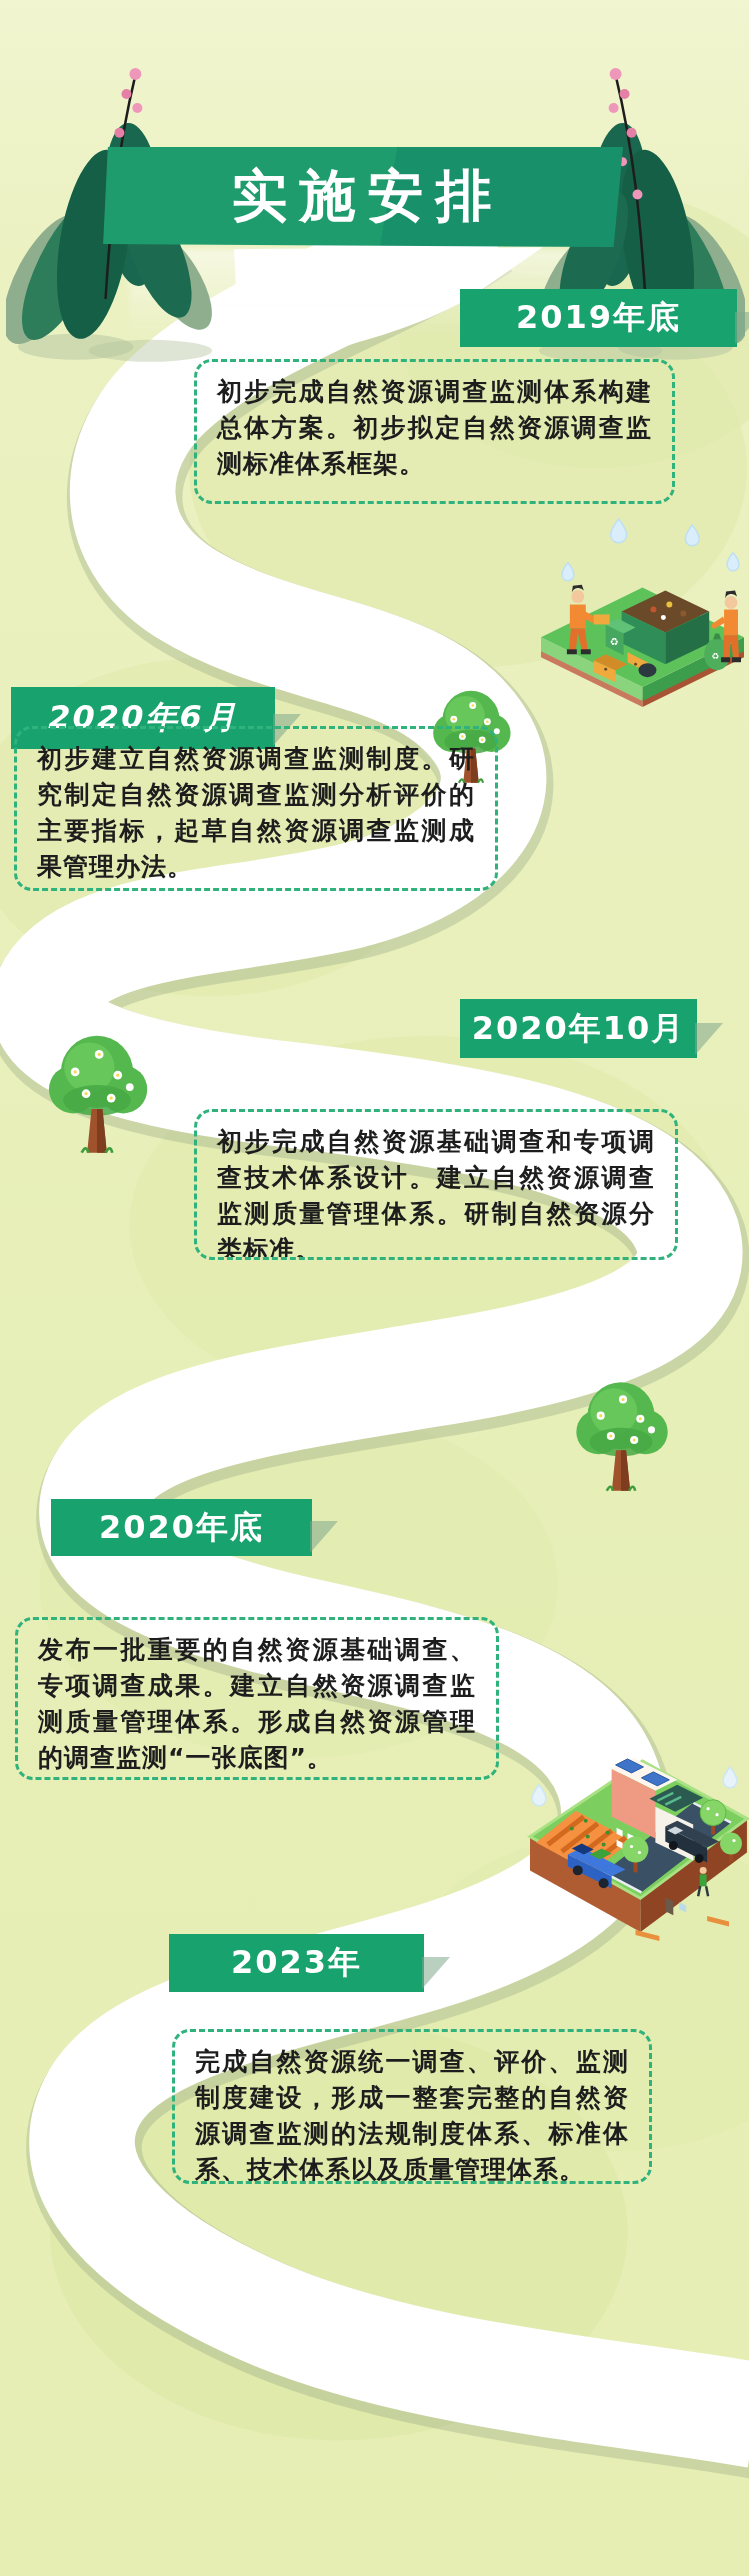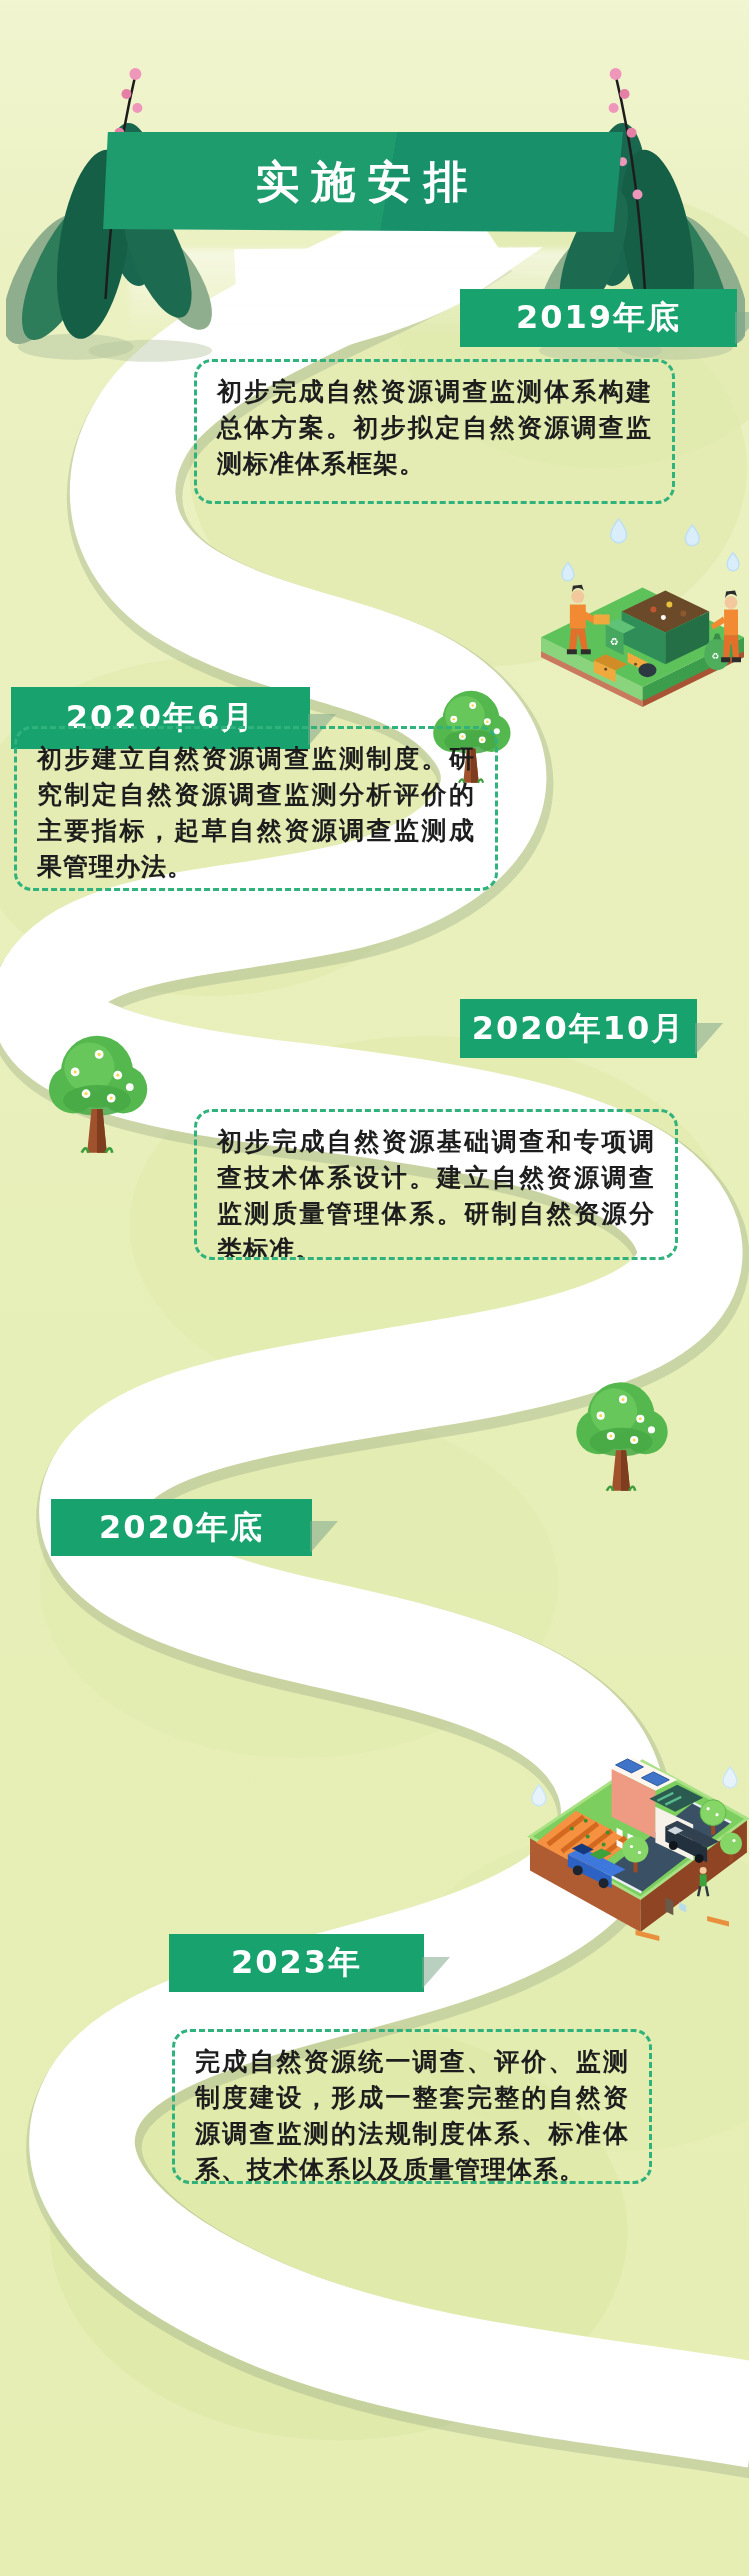--- a/index.html
+++ b/index.html
@@ -6,46 +6,46 @@
   .canvas{
     position:relative;width:749px;height:2576px;margin:0 auto;overflow:hidden;
     background:linear-gradient(180deg,#f1f5d0 0%,#ebf1c1 10%,#e7efb8 55%,#e6eeb4 100%);
     font-family:"DejaVu Sans","Liberation Sans",sans-serif;
   }
   .bg-svg{position:absolute;left:0;top:0;width:749px;height:2576px;}
   .abs{position:absolute;}
 
   
   .banner{
-    position:absolute;left:100px;top:132px;width:523px;height:100px;
+    position:absolute;left:100px;top:147px;width:523px;height:100px;
     background:linear-gradient(100deg,#1f9c6d 55%,#18916a 55%);
     clip-path:polygon(1.5% 0,100% 0,98.2% 100%,0.6% 97%);
     display:flex;align-items:center;justify-content:center;
-    color:#ffffff;font-size:44px;font-weight:800;letter-spacing:12px;
+    color:#ffffff;font-size:56px;font-weight:800;letter-spacing:12px;
     text-indent:12px;z-index:6;
   }
   .banner-glow{
     position:absolute;left:129px;top:249px;width:478px;height:90px;z-index:1;
     background:linear-gradient(180deg,rgba(255,255,255,0.55),rgba(255,255,255,0));
     filter:blur(3px);
   }
 
   
   .badge{
     position:absolute;z-index:7;background:#17a26e;color:#fff;
     display:flex;align-items:center;justify-content:center;
     font-size:32px;font-weight:800;letter-spacing:2px;
   }
   .badge::after{
     content:"";position:absolute;right:-26px;bottom:3px;width:0;height:0;
     border-top:32px solid rgba(127,167,141,0.55);
     border-right:28px solid transparent;z-index:-1;
   }
   .badge0{left:460px;top:289px;width:277px;height:58px;}
-  .badge1{left:11px;top:687px;width:299px;height:62px;}
+  .badge1{left:11px;top:687px;width:264px;height:62px;font-style:italic;}
   .badge2{left:460px;top:999px;width:237px;height:59px;}
   .badge3{left:15px;top:1499px;width:261px;height:57px;margin-left:36px;}
   .badge4{left:169px;top:1934px;width:255px;height:58px;}
 
   
   .note{
     position:absolute;z-index:7;box-sizing:border-box;overflow:hidden;
     border:3px dashed #2fb27c;border-radius:18px;
     padding:12px 20px;background:transparent;
     color:#1d1d1d;font-size:25px;line-height:36px;font-weight:800;
@@ -283,20 +283,21 @@
         <circle cx="69" cy="45" r="1.5"></circle>
         <circle cx="40" cy="62" r="1.5"></circle>
         <circle cx="63" cy="66" r="1.5"></circle>
       </g>
     <path d="M45 76 L55 76 L59 116 L41 116 Z" fill="#a0522d"></path>
     <path d="M50 76 L55 76 L59 116 L50 116 Z" fill="#7e3d1f"></path>
     <path d="M36 116 q4 -8 6 0 M58 116 q4 -8 6 0" stroke="#3f9e3c" stroke-width="2.5" fill="none"></path>
   </svg>
 
   <div class="badge badge3">2020年底</div>
+  <div class="note note3">发布一批重要的自然资源基础调查、专项调查成果。建立自然资源调查监测质量管理体系。形成自然资源管理的调查监测“一张底图”。</div>
 
   <svg class="abs illus" style="left:516px;top:1751px;width:233px;height:195px;" viewBox="0 0 234 196">
     <g fill="#e7f3fb" stroke="#cde6f5" stroke-width="1.5">
       <path d="M16 48 a7 7 0 1 0 14 0 c0 -5 -7 -14 -7 -14 c0 0 -7 9 -7 14 Z"></path>
       <path d="M208 30 a7 7 0 1 0 14 0 c0 -5 -7 -14 -7 -14 c0 0 -7 9 -7 14 Z"></path>
     </g>
     <g>
       <path d="M14 86 L125 148 L125 182 L14 120 Z" fill="#b05c33"></path>
       <path d="M232 68 L125 148 L125 182 L232 102 Z" fill="#8f4424"></path>
       <path d="M127 10 L232 68 L125 148 L14 86 Z" fill="#7ccf5f" stroke="#a9e184" stroke-width="3"></path>

